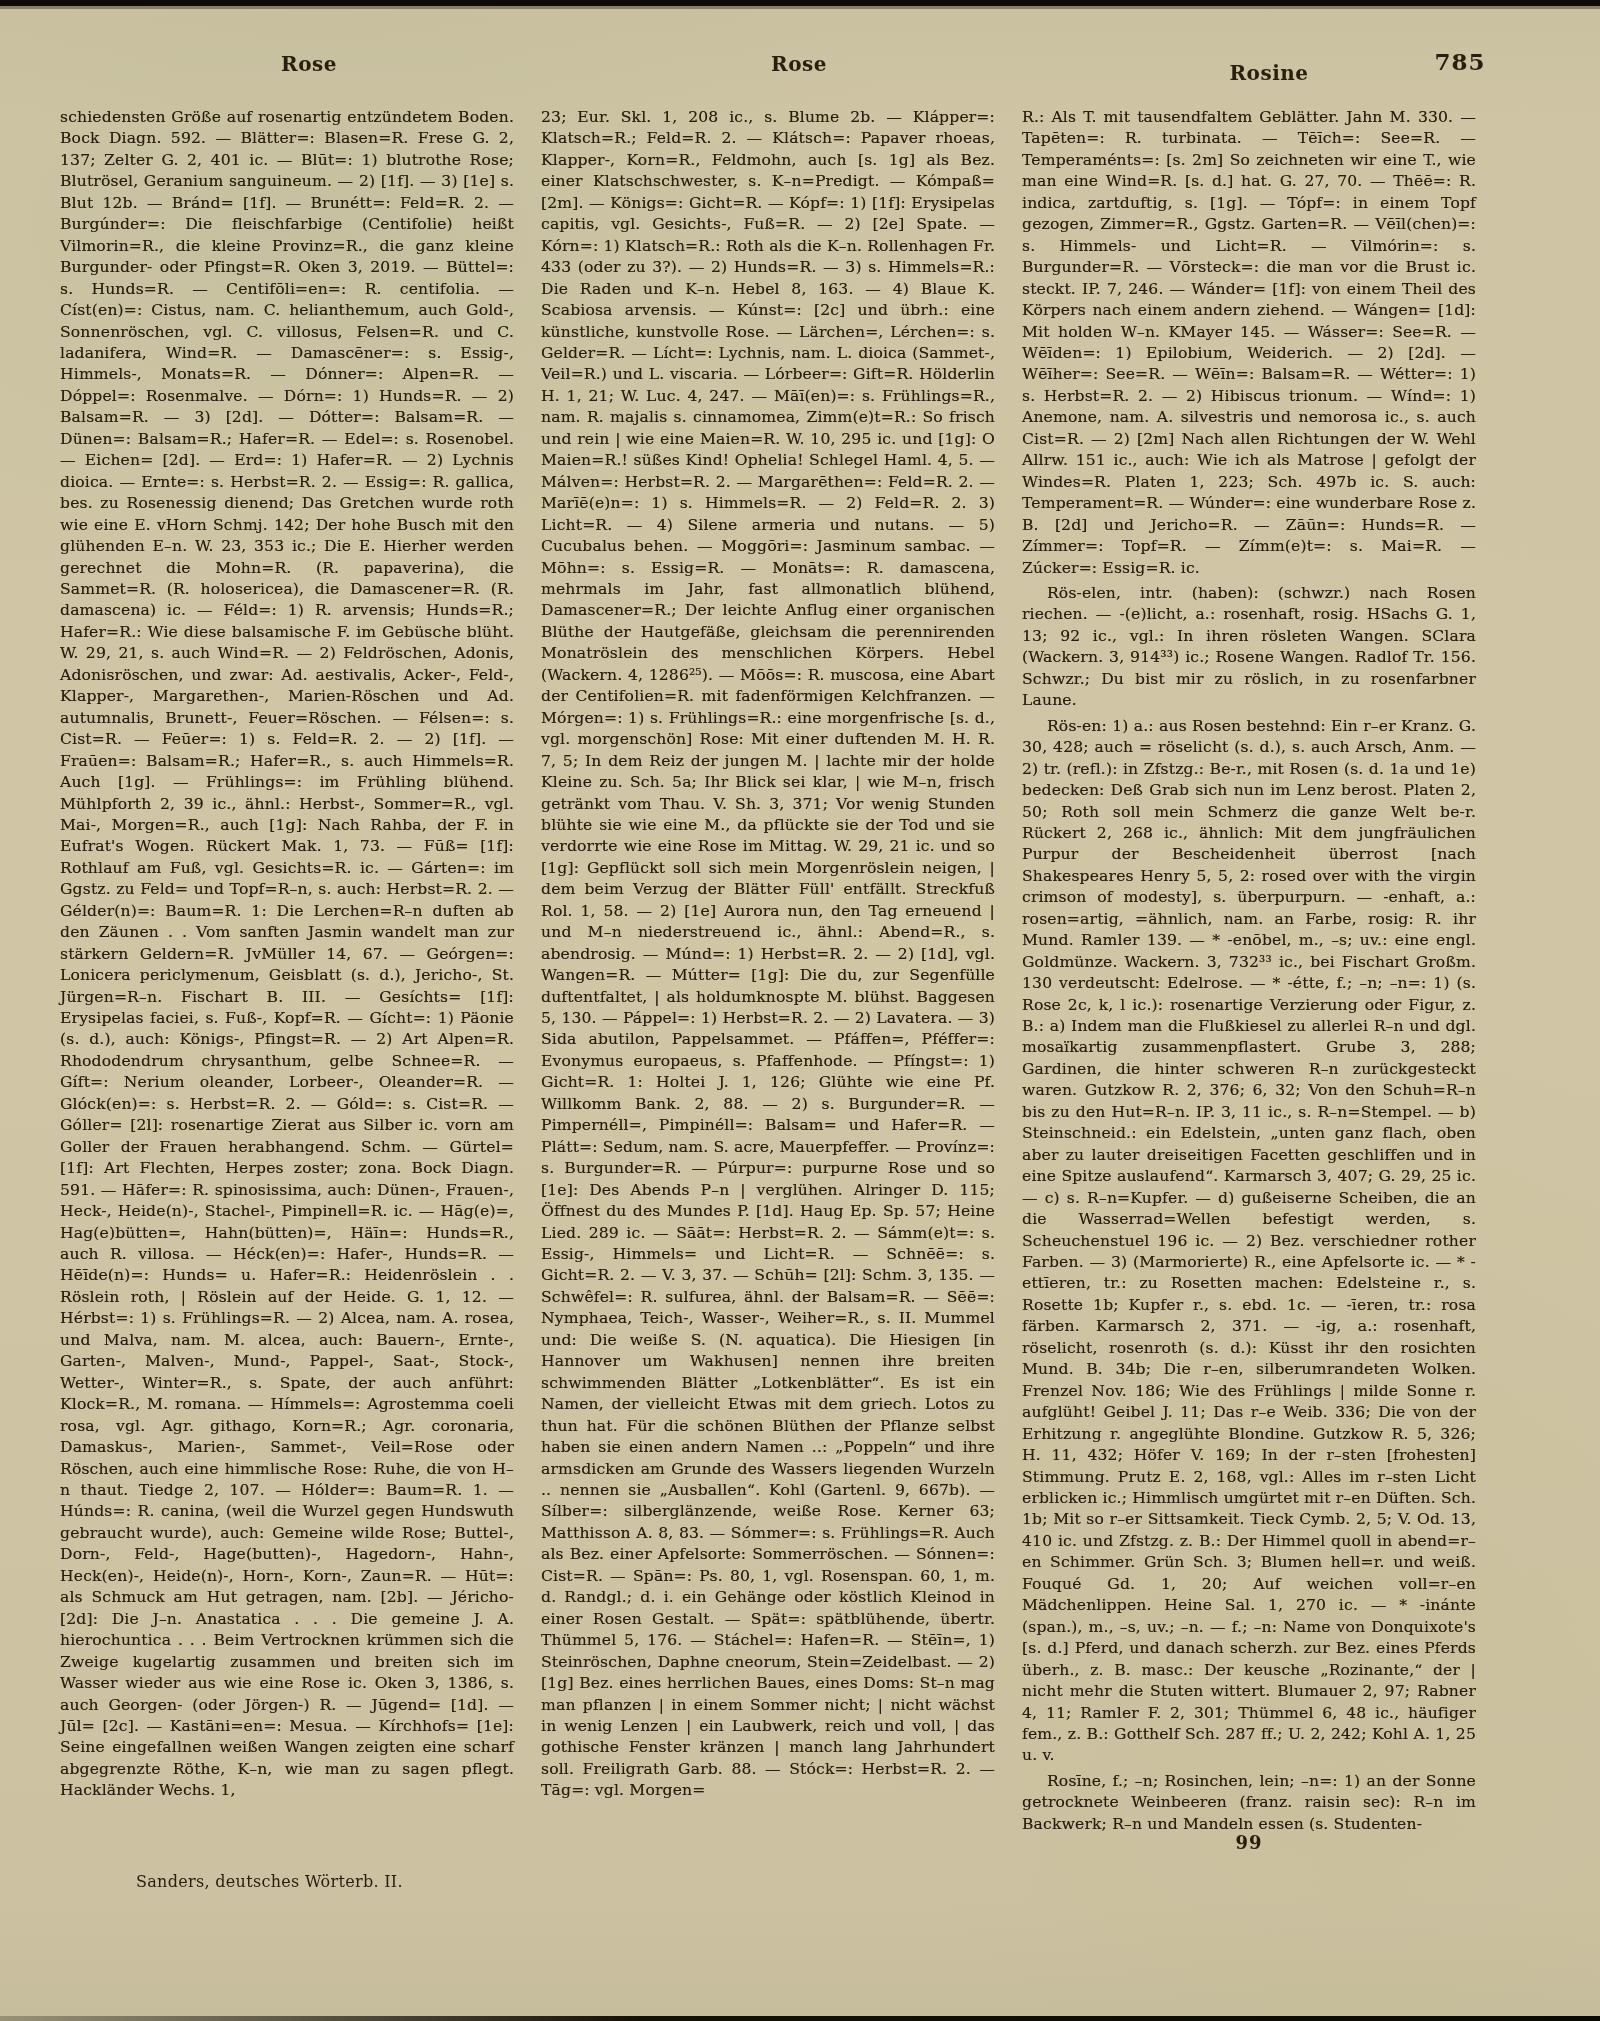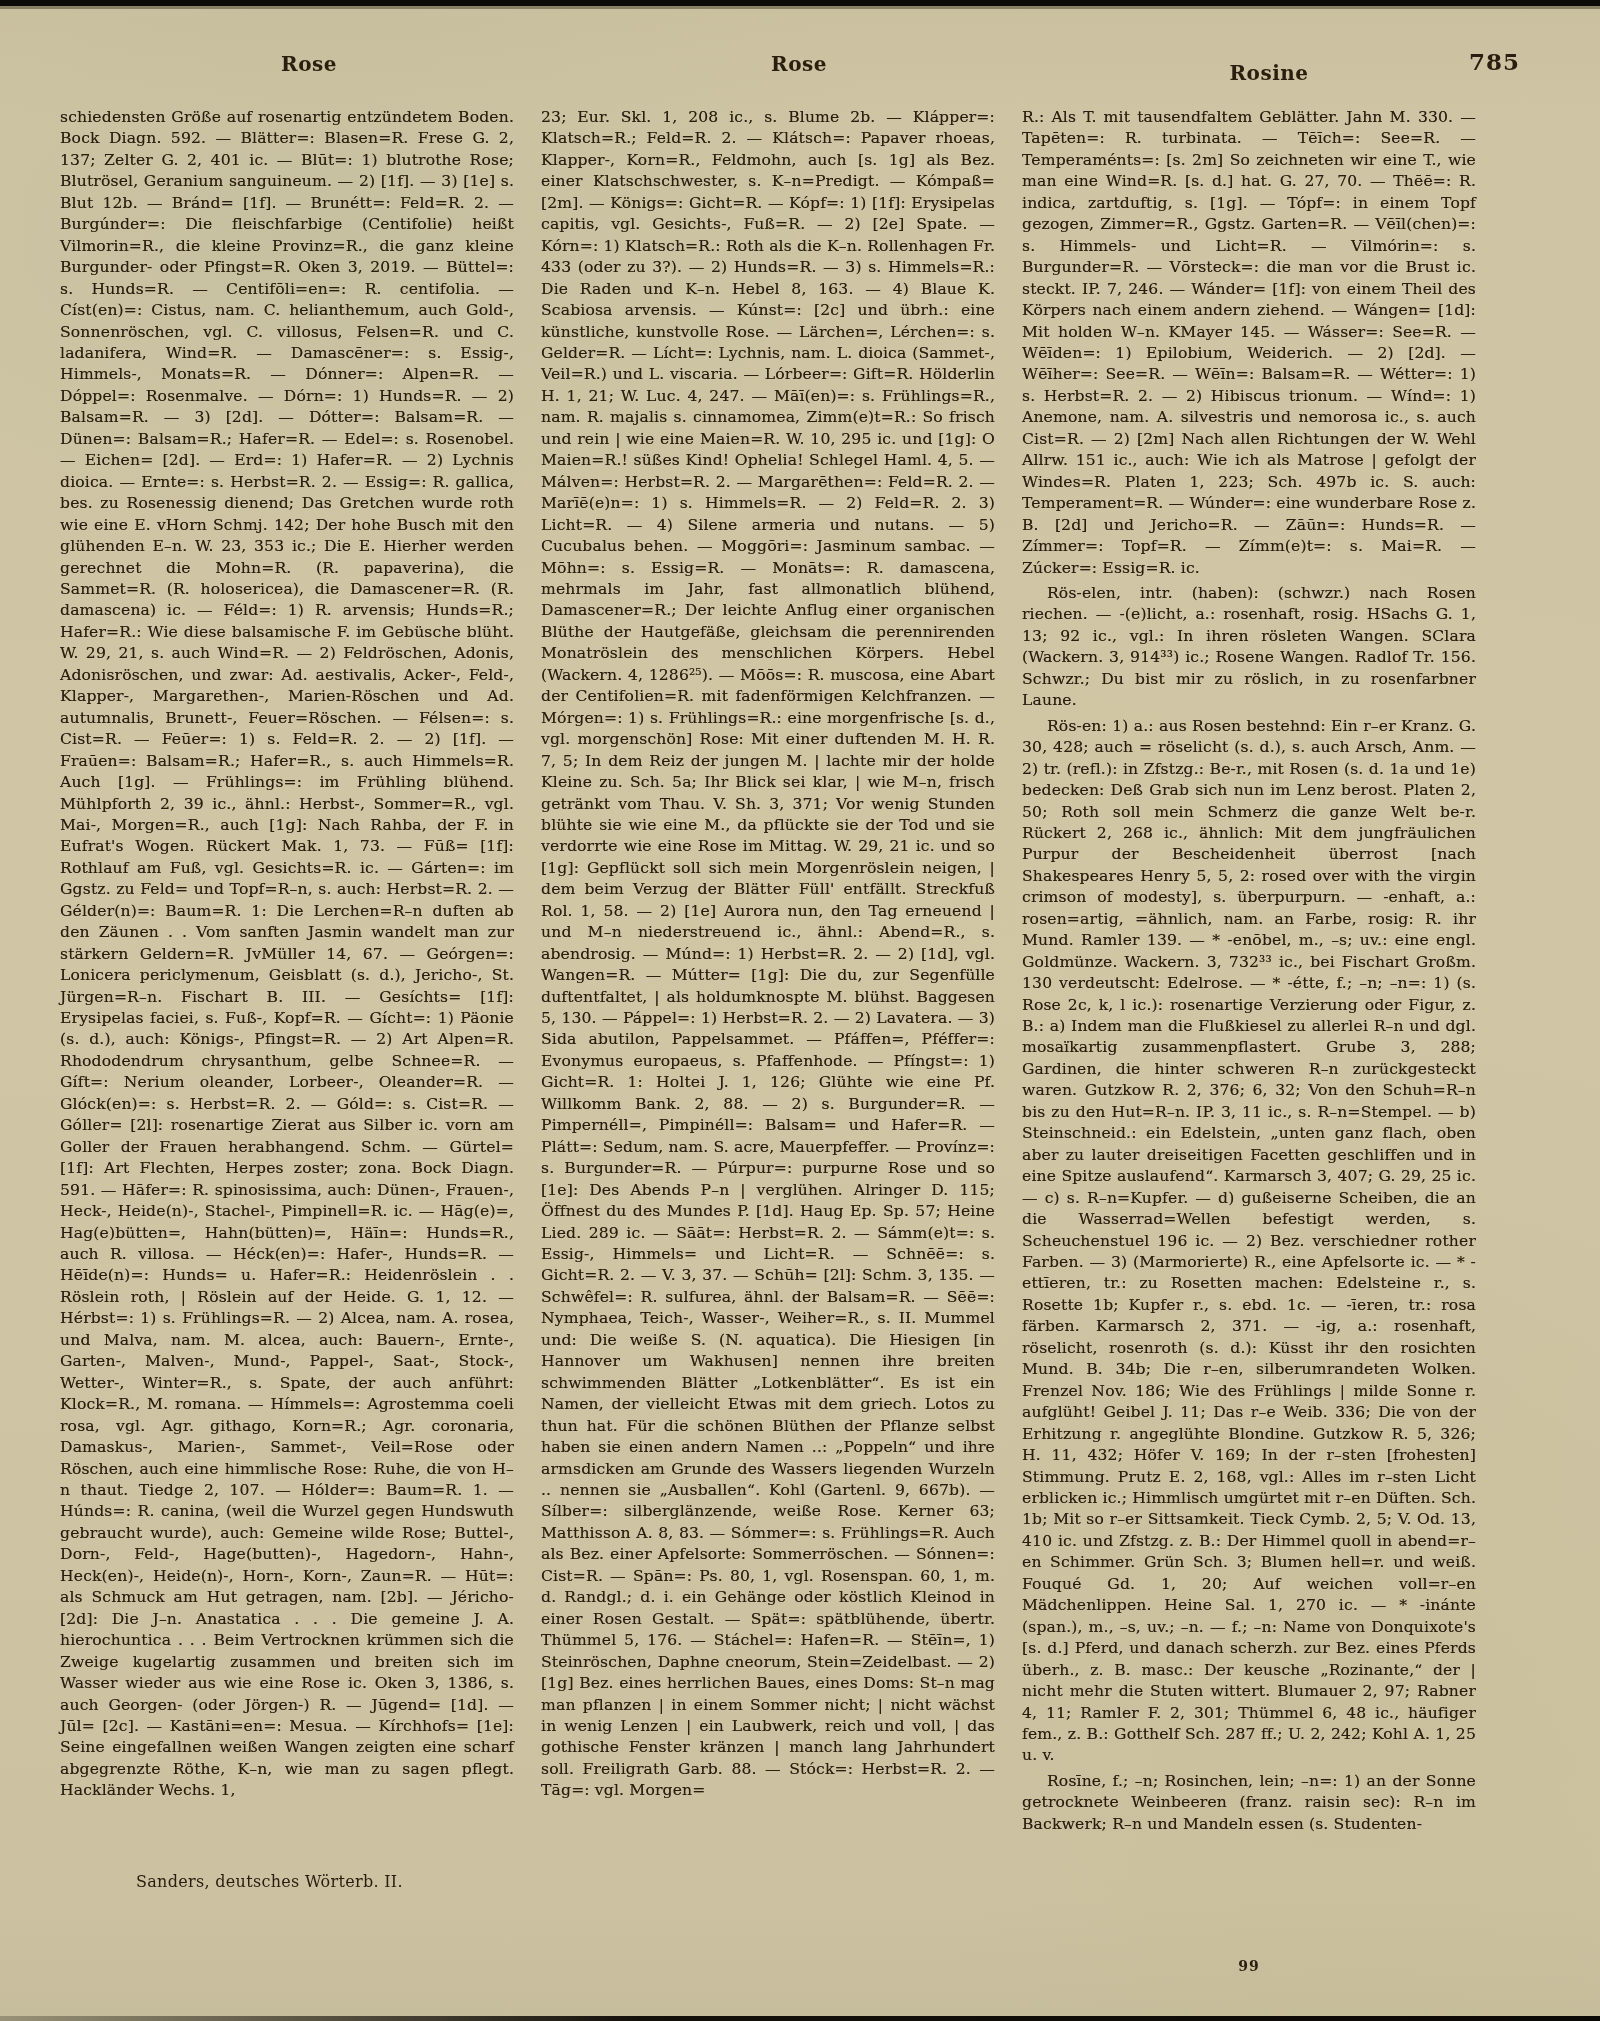--- a/index.html
+++ b/index.html
@@ -13,34 +13,34 @@
           linear-gradient(180deg,#c9c09f 0%, #cfc5a4 6%, #d0c6a6 50%, #ccc2a1 94%, #c6bd9c 100%);
         color:#2a1e0f;}
   .edge-top{position:absolute;top:0;left:0;width:1600px;height:6px;background:#0c0b08;}
   .edge-top2{position:absolute;top:6px;left:0;width:1600px;height:3px;background:rgba(60,50,30,.45);}
   .edge-bottom{position:absolute;bottom:0;left:0;width:1600px;height:5px;
         background:linear-gradient(90deg, rgba(20,16,8,.25), #14100a 40%, #0b0906);}
   .runhead{position:absolute;top:52px;font-size:20px;font-weight:bold;letter-spacing:.5px;padding-left:39px;}
   .rh1{left:0;width:540px;text-align:center;}
   .rh2{left:540px;width:440px;text-align:center;}
   .rh3{left:1020px;width:420px;text-align:center;margin-top:9px;}
-  .pagenum{position:absolute;top:48px;left:1400px;width:120px;text-align:right;
+  .pagenum{position:absolute;top:48px;left:1400px;width:120px;text-align:center;
            font-size:23px;font-weight:bold;letter-spacing:1px;}
   .col{position:absolute;top:103px;width:462px;text-align:justify;
        font-size:15.6px;line-height:21.45px;letter-spacing:.15px;
        color:#281d0e;text-shadow:0 0 .5px rgba(42,30,14,.55);}
   .col p{margin:4px;padding:0;}
   .col p + p{text-indent:1.6em;}
   .c1{left:56px;}
   .c2{left:537px;}
   .c3{left:1018px;}
   .imprint{position:absolute;top:1872px;left:136px;font-size:16px;font-weight:normal;
            letter-spacing:.3px;color:#281d0e;}
-  .sig{position:absolute;top:1958px;left:1018px;width:462px;text-align:center;
-       font-size:14px;font-weight:bold;letter-spacing:1px;color:#281d0e;}
+  .sig{position:absolute;top:1832px;left:1018px;width:462px;text-align:center;
+       font-size:18px;font-weight:bold;letter-spacing:1px;color:#281d0e;}
 </style>
 </head>
 <body>
 
 <div class="page">
   <div class="edge-top"></div>
   <div class="edge-top2"></div>
 
   <div class="runhead rh1">Rose</div>
   <div class="runhead rh2">Rose</div>

